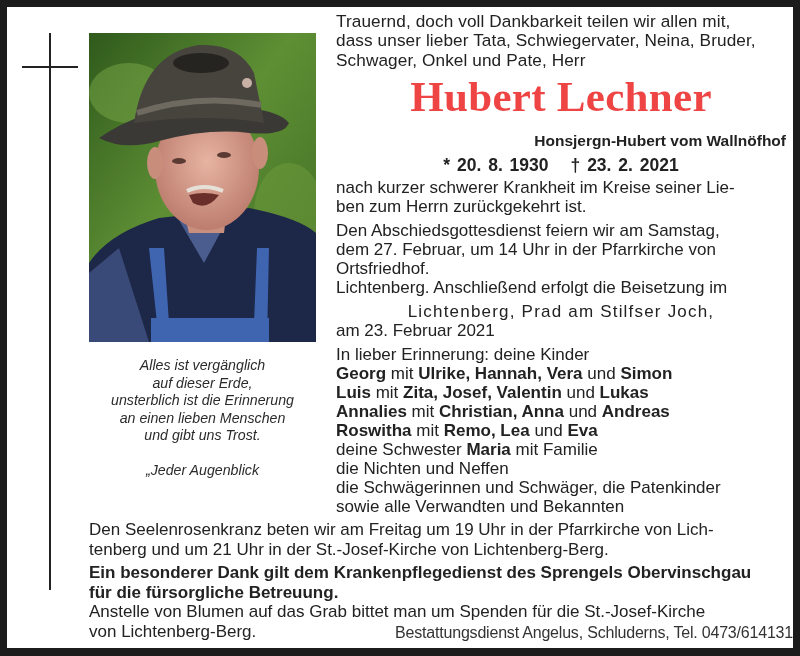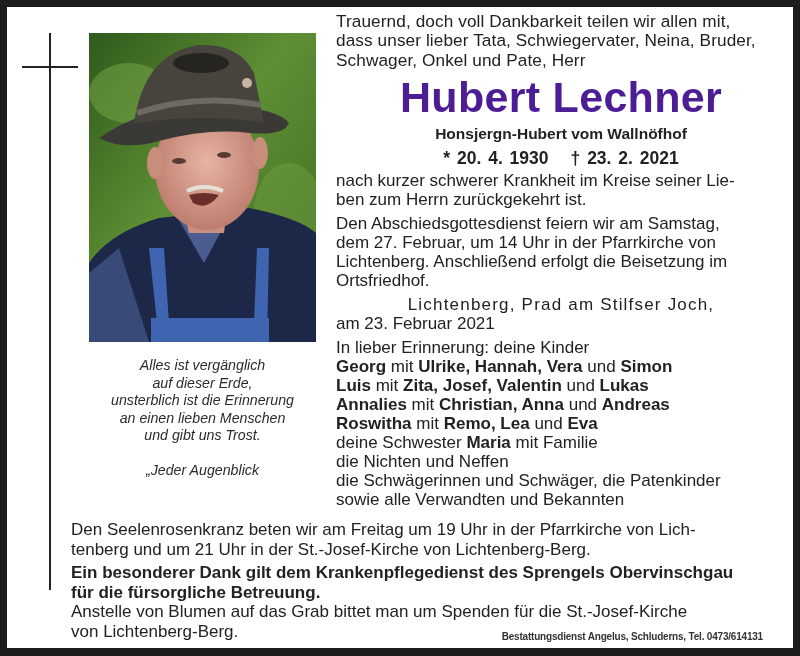--- a/index.html
+++ b/index.html
@@ -27,37 +27,37 @@
     }
     .quote .gap { height: 17px; }
 
     .right {
       position: absolute; left: 329px; top: 5px; width: 450px;
       font-size: 17px; line-height: 19px; color: #222;
     }
     .intro { font-size: 17.2px; line-height: 19.3px; letter-spacing: 0.1px; }
     .name {
       text-align: center; font-weight: bold; font-size: 43px; line-height: 50px;
-      margin-top: 2px; letter-spacing: 0.3px; color: #4c1d95;
+      margin-top: 2px; letter-spacing: 0.3px; color: #ef4444; font-family: Liberation Serif, serif;
     }
-    .nickname { text-align: center; font-weight: bold; font-size: 15.5px; line-height: 22px; margin-top: 1px; }
+    .nickname { text-align: right; font-weight: bold; font-size: 15.5px; line-height: 22px; margin-top: 8px; }
     .dates { text-align: center; font-weight: bold; font-size: 17.5px; line-height: 26px; word-spacing: 2px; }
     .dates .sep { display: inline-block; width: 22px; }
     .block { margin-top: 5px; }
     .spaced { letter-spacing: 1.2px; text-align: center; }
     .b { font-weight: bold; }
 
     .bottom {
-      position: absolute; left: 64px; top: 513px; width: 700px;
+      position: absolute; left: 82px; top: 513px; width: 700px;
       font-size: 17px; line-height: 19.5px; color: #222;
     }
     .bottom .block { margin-top: 4px; font-weight: bold; }
     .footer-credit {
-      position: absolute; right: 30px; bottom: 6px;
-      font-size: 10px; color: #333; letter-spacing: -0.2px; font-weight: bold;
+      position: absolute; right: 0; bottom: 6px;
+      font-size: 16px; color: #333; letter-spacing: -0.2px;
     }
   </style>
 </head>
 <body>
 
 <div class="card">
 
   <div class="cross-v"></div>
   <div class="cross-h"></div>
 
@@ -118,33 +118,33 @@
   <div class="right">
     <div class="intro">
       <div>Trauernd, doch voll Dankbarkeit teilen wir allen mit,</div>
       <div>dass unser lieber Tata, Schwiegervater, Neina, Bruder,</div>
       <div>Schwager, Onkel und Pate, Herr</div>
     </div>
 
     <div class="name">Hubert Lechner</div>
     <div class="nickname">Honsjergn-Hubert vom Wallnöfhof</div>
     <div class="dates">
-      <span>* 20. 4. 1930</span><span class="sep"></span><span>† 23. 2. 2021</span>
+      <span>* 20. 8. 1930</span><span class="sep"></span><span>† 23. 2. 2021</span>
     </div>
 
     <div>
       <div>nach kurzer schwerer Krankheit im Kreise seiner Lie-</div>
       <div>ben zum Herrn zurückgekehrt ist.</div>
     </div>
 
     <div class="block">
       <div>Den Abschiedsgottesdienst feiern wir am Samstag,</div>
       <div>dem 27. Februar, um 14 Uhr in der Pfarrkirche von</div>
+      <div>Ortsfriedhof.</div>
       <div>Lichtenberg. Anschließend erfolgt die Beisetzung im</div>
-      <div>Ortsfriedhof.</div>
     </div>
 
     <div class="block">
       <div class="spaced">Lichtenberg, Prad am Stilfser Joch,</div>
       <div>am 23. Februar 2021</div>
     </div>
 
     <div class="block">
       <div>In lieber Erinnerung: deine Kinder</div>
       <div>

